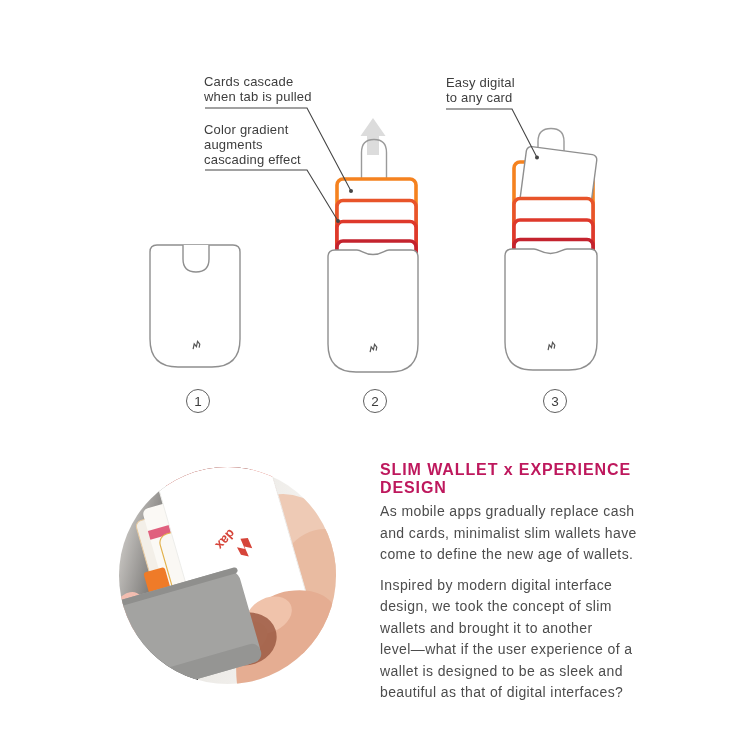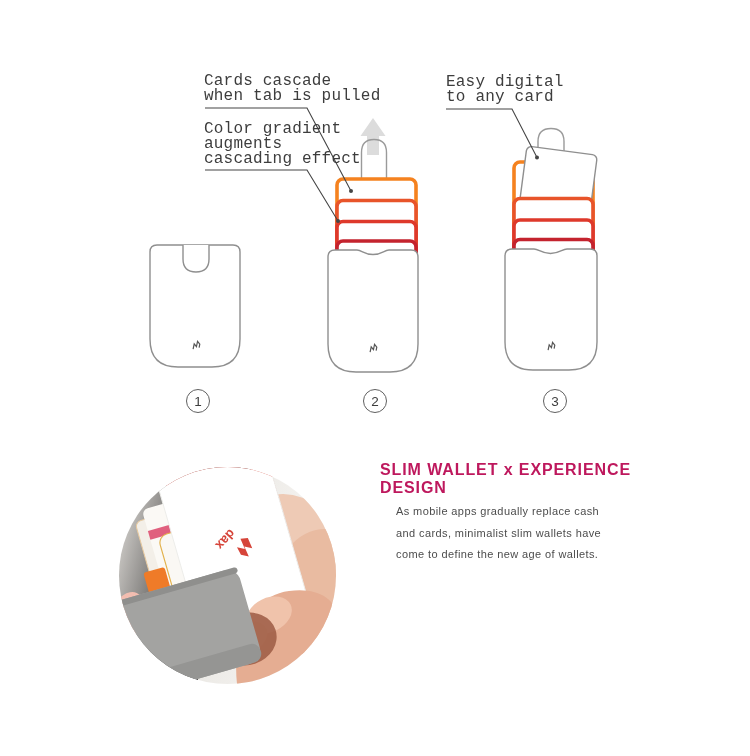--- a/index.html
+++ b/index.html
@@ -1,40 +1,40 @@
 <!DOCTYPE html>
 <html><head>
 <meta charset="utf-8">
 <style>
   html,body{margin:0;padding:0;}
   body{
     width:750px;height:756px;position:relative;background:#ffffff;
     font-family:"Liberation Sans", sans-serif;overflow:hidden;
   }
   .annotation{
-    position:absolute;font-size:16px;line-height:15px;color:#3d3d3d;
-    letter-spacing:0.2px;white-space:pre-line;font-family:Liberation Mono, monospace;
+    position:absolute;font-size:13px;line-height:15px;color:#3d3d3d;
+    letter-spacing:0.2px;white-space:pre-line;
   }
   .step-num{
     position:absolute;width:24px;height:24px;border:1.3px solid #606060;
     border-radius:50%;display:flex;align-items:center;justify-content:center;
     font-size:13.5px;color:#3d3d3d;box-sizing:border-box;
   }
   .diagram-svg{position:absolute;left:0;top:0;}
   .photo-circle{
     position:absolute;left:119px;top:467px;width:217px;height:217px;
     border-radius:50%;overflow:hidden;
   }
   .content{position:absolute;left:380px;top:461px;width:302px;}
   .content h1{
     margin:0 0 4px 0;font-size:16px;font-weight:bold;color:#be185d;
     letter-spacing:0.9px;line-height:18px;
   }
   .content p{
-    margin:0 0 9px 16px;font-size:11px;line-height:21.5px;color:#4c4c4c;
+    margin:0 0 9px 0;font-size:14px;line-height:21.5px;color:#4c4c4c;
     letter-spacing:0.4px;white-space:pre-line;
   }
 </style>
 </head>
 <body>
 
 <svg class="diagram-svg" width="750" height="440" viewBox="0 0 750 440">
 
   <g>
     <path d="M157,245 H233 Q240,245 240,252 V339 Q240,367 212,367 H178 Q150,367 150,339 V252 Q150,245 157,245 Z" fill="#ffffff" stroke="#8f8f8f" stroke-width="1.4"></path>
@@ -133,13 +133,19 @@
       <rect x="-32" y="196" width="164" height="19" rx="9" fill="#959593"></rect>
     </g>
   </svg>
 </div>
 
 <div class="content">
   <h1>SLIM WALLET x EXPERIENCE DESIGN</h1>
   <p>As mobile apps gradually replace cash
 and cards, minimalist slim wallets have
 come to define the new age of wallets.</p>
+  <p>Inspired by modern digital interface
+design, we took the concept of slim
+wallets and brought it to another
+level—what if the user experience of a
+wallet is designed to be as sleek and
+beautiful as that of digital interfaces?</p>
 </div>
 
 </body></html>

